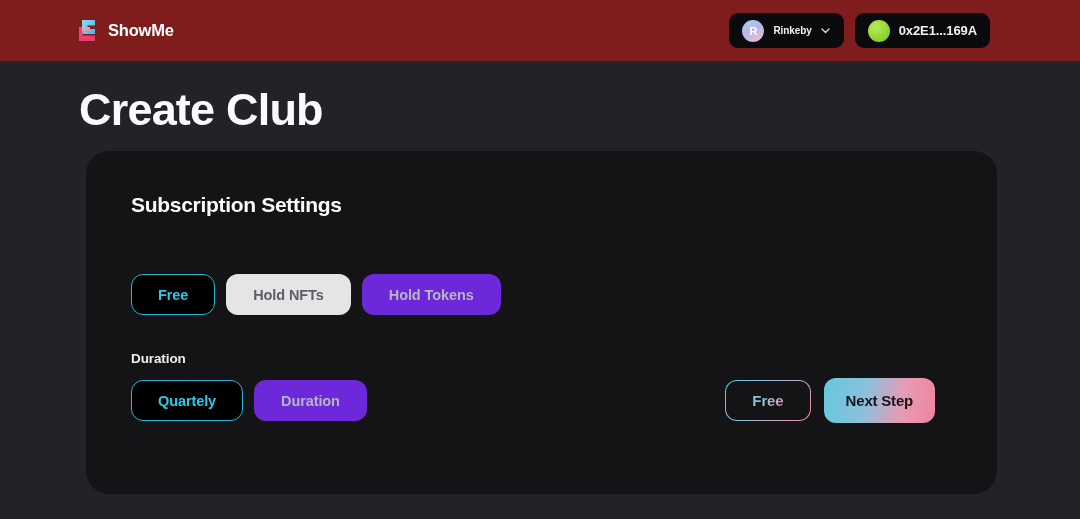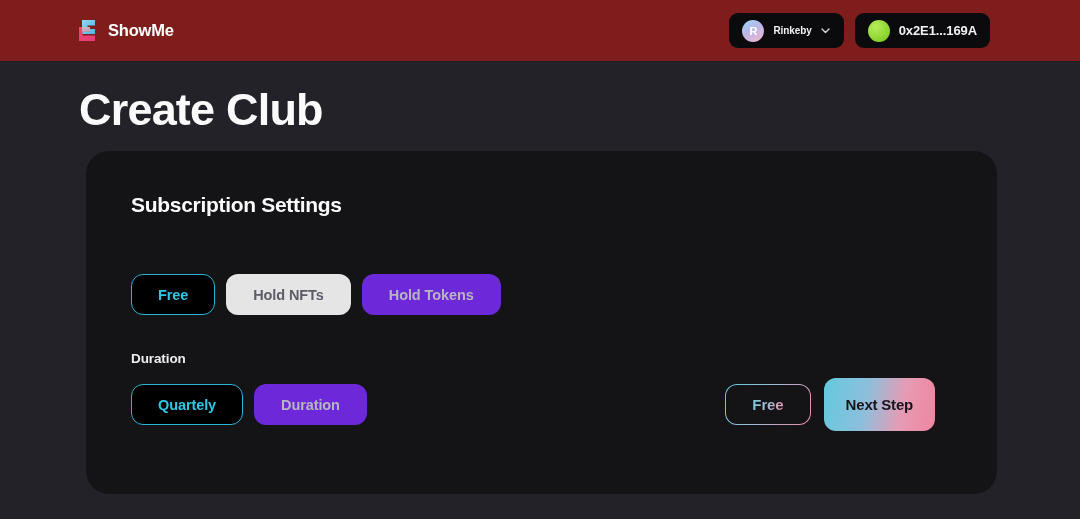--- a/index.html
+++ b/index.html
@@ -217,21 +217,21 @@
     border: 1.3px solid transparent;
   }
   .btn-back span {
     background: linear-gradient(110deg, #6ecde0 0%, #a9bcd6 50%, #ef8ca6 100%);
     -webkit-background-clip: text;
     background-clip: text;
     color: transparent;
   }
 
   .btn-next {
-    height: 53px;
+    height: 45px;
     border-radius: 12px;
     padding: 0 22px;
     display: flex;
     align-items: center;
     justify-content: center;
     font-size: 15px;
     font-weight: bold;
     letter-spacing: -0.2px;
     color: #15151a;
     background: linear-gradient(100deg, #63c9dd 0%, #8dbfdc 38%, #e79bb4 70%, #f0849f 100%);

